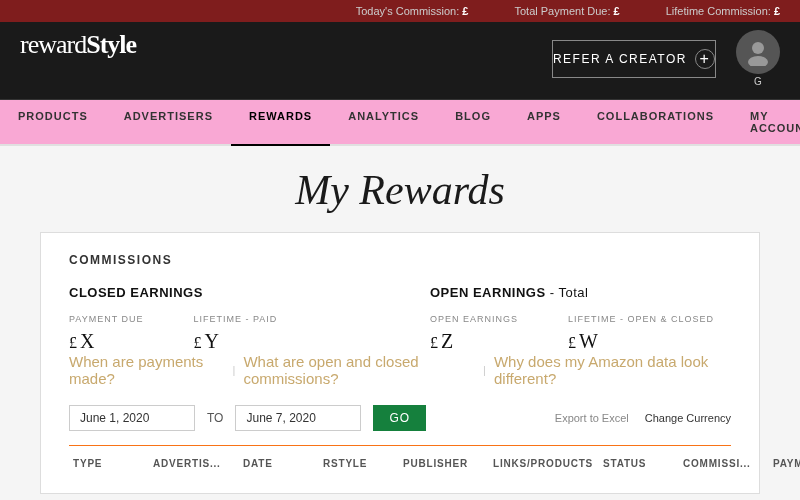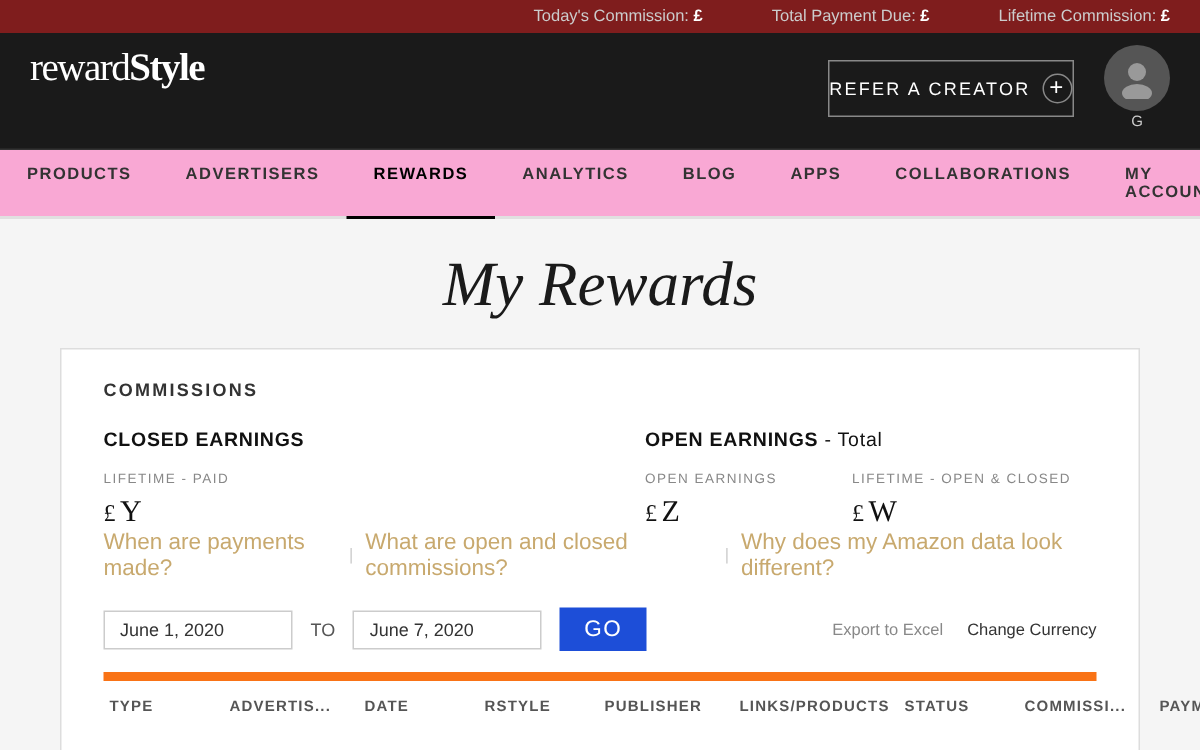--- a/index.html
+++ b/index.html
@@ -191,25 +191,25 @@
     .date-input {
       border: 1px solid #ccc;
       padding: 5px 10px;
       font-size: 12px;
       color: #333;
       background: #fff;
       width: 126px;
     }
     .to-label { font-size: 12px; color: #555; }
     .go-btn {
-      background: #1d4ed8;
+      background: #15803d;
       color: #fff;
       border: none;
       padding: 6px 16px;
-      font-size: 15px;
+      font-size: 12px;
       cursor: pointer;
       letter-spacing: 1px;
       text-transform: uppercase;
     }
     .filter-right {
       margin-left: auto;
       display: flex;
       gap: 16px;
       align-items: center;
     }
@@ -223,21 +223,21 @@
       font-size: 11px;
       color: #333;
       text-decoration: none;
       cursor: pointer;
     }
 
     
     .table-header {
       display: grid;
       grid-template-columns: 80px 90px 80px 80px 90px 110px 80px 90px 80px;
-      border-top: 6px solid #f97316;
+      border-top: 1px solid #f97316;
       padding-top: 8px;
       gap: 0;
     }
     .th {
       font-size: 10px;
       font-weight: 700;
       letter-spacing: 0.8px;
       color: #555;
       text-transform: uppercase;
       padding: 4px 4px;
@@ -295,20 +295,26 @@
   <h1 class="page-title">My Rewards</h1>
 
   <div class="card">
     <div class="card-title">COMMISSIONS</div>
 
     <div class="earnings-row">
 
       <div class="earnings-section">
         <div class="earnings-heading">CLOSED EARNINGS</div>
         <div class="metrics-row">
+          <div class="metric">
+            <div class="metric-label">PAYMENT DUE</div>
+            <div class="metric-value">
+              <span class="currency">£</span><span>X</span>
+            </div>
+          </div>
           <div class="metric">
             <div class="metric-label">LIFETIME - PAID</div>
             <div class="metric-value">
               <span class="currency">£</span><span>Y</span>
             </div>
           </div>
         </div>
       </div>
 
       <div class="earnings-section">

